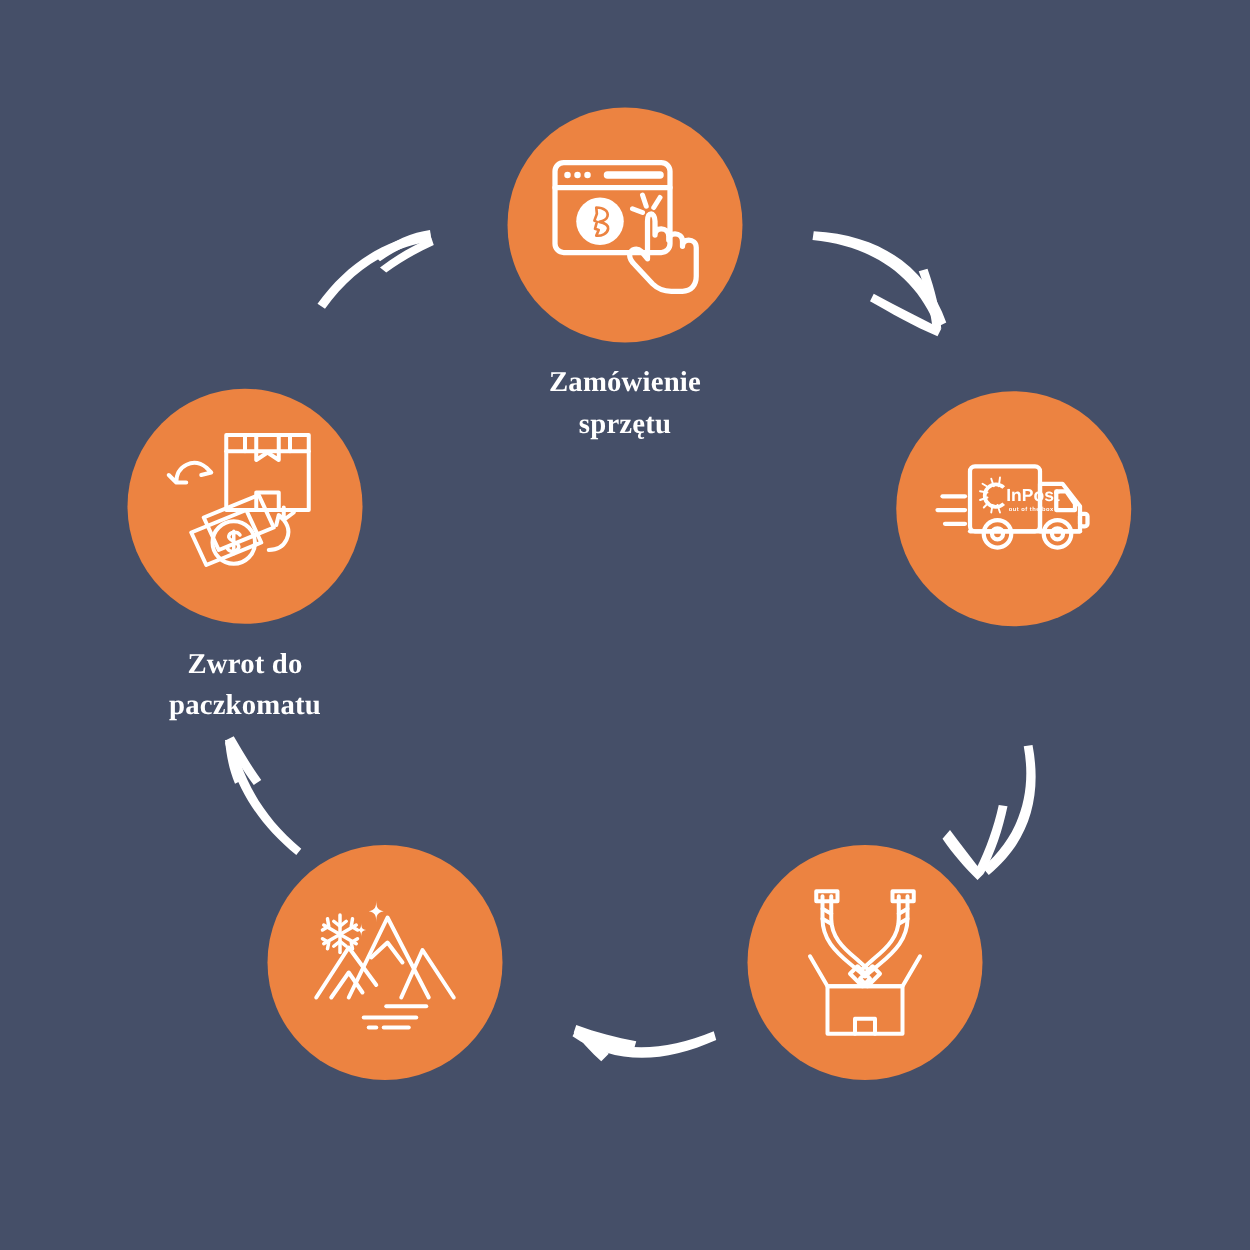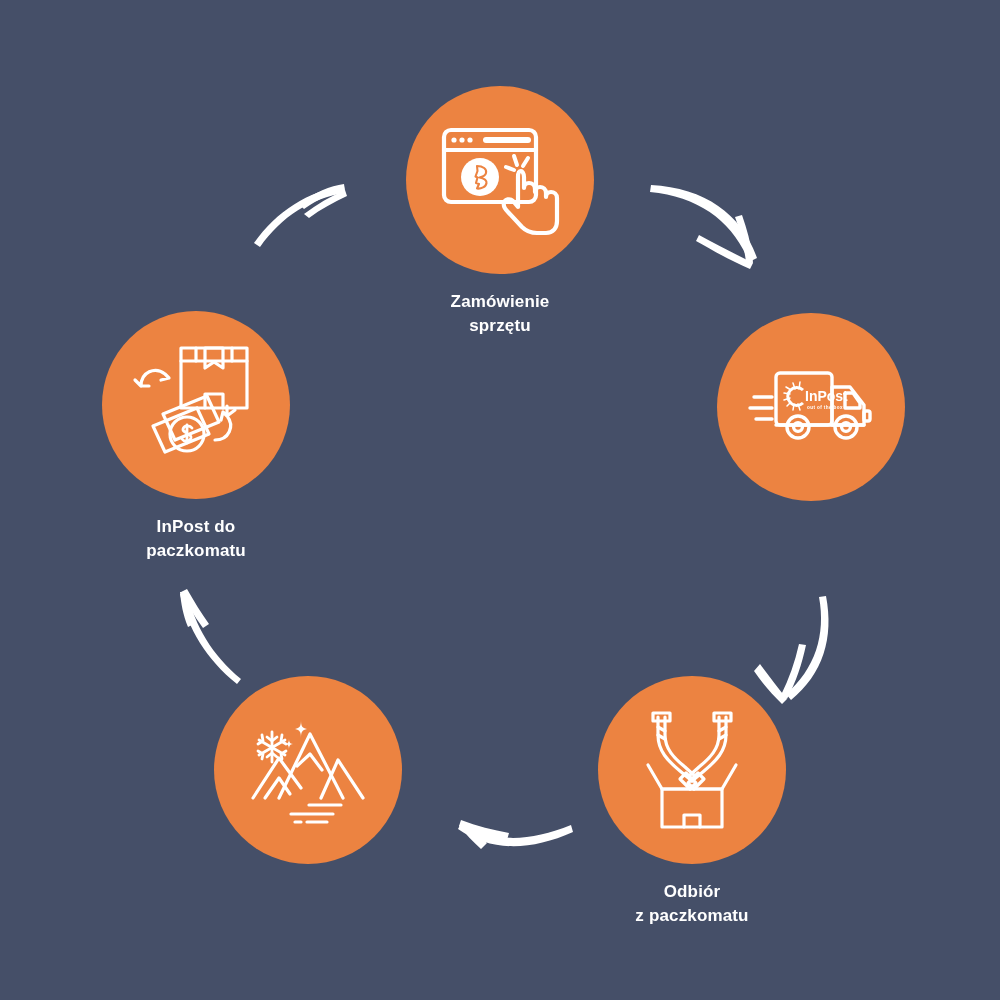--- a/index.html
+++ b/index.html
@@ -43,25 +43,26 @@
     align-items: center;
     justify-content: center;
     text-decoration: underline;
   }
   .bubble svg {
     display: block;
   }
   .step-label {
     margin-top: 16px;
     color: #ffffff;
-    font-size: 17px;
+    font-size: 23px;
     font-weight: bold;
     line-height: 1.42;
     letter-spacing: 0.15px;
     white-space: pre-line;
+    font-family: Liberation Serif, serif;
   }
   
   #step-1 { left: 500px; top: 86px; }
   #step-2 { left: 811px; top: 313px; }
   #step-3 { left: 692px; top: 676px; }
   #step-4 { left: 308px; top: 676px; }
   #step-5 { left: 196px; top: 311px; }
 
   .arrow-path {
     fill: #ffffff;
@@ -185,22 +186,20 @@
             <path d="M66,68 L56,78 L62,84 L72,74 Z"></path>
           </g>
           <g>
             <path d="M16,60 L30,84 L90,84 L104,60"></path>
             <path d="M30,84 L30,122 L90,122 L90,84 Z"></path>
             <path d="M52,122 L52,110 L68,110 L68,122"></path>
           </g>
         </g>
       </svg>
     </div>
-    <div class="step-label">Odbiór
-z paczkomatu</div>
   </div>
 
   <div class="step" id="step-4">
     <div class="bubble">
       <svg width="130" height="120" viewBox="0 0 130 120">
         <g fill="none" stroke="#ffffff" stroke-width="3.2" stroke-linecap="round" stroke-linejoin="round">
           <g>
             <path d="M10,88 L36,48 L58,78"></path>
             <path d="M22,88 L36,68 L47,84"></path>
             <path d="M36,88 L67,24 L100,88"></path>
@@ -246,17 +245,17 @@
           <g>
             <path d="M32,72 L76,54 L88,80 L44,98 Z"></path>
             <path d="M22,84 L66,66 L78,92 L34,110 Z"></path>
             <circle cx="56" cy="92" r="17"></circle>
             <path d="M56,83 L56,101 M61,86 C59,83 53,83 52,87 C51,91 61,91 60,96 C59,100 53,100 51,97" stroke-width="2.8"></path>
           </g>
           <path d="M84,98 C98,98 104,84 96,74 L92,70 L90,78 M96,74 L104,68 M96,74 L96,64" stroke-width="3.2"></path>
         </g>
       </svg>
     </div>
-    <div class="step-label">InPost do
+    <div class="step-label">Zwrot do
 paczkomatu</div>
   </div>
 
 </div>
 
 </body></html>

